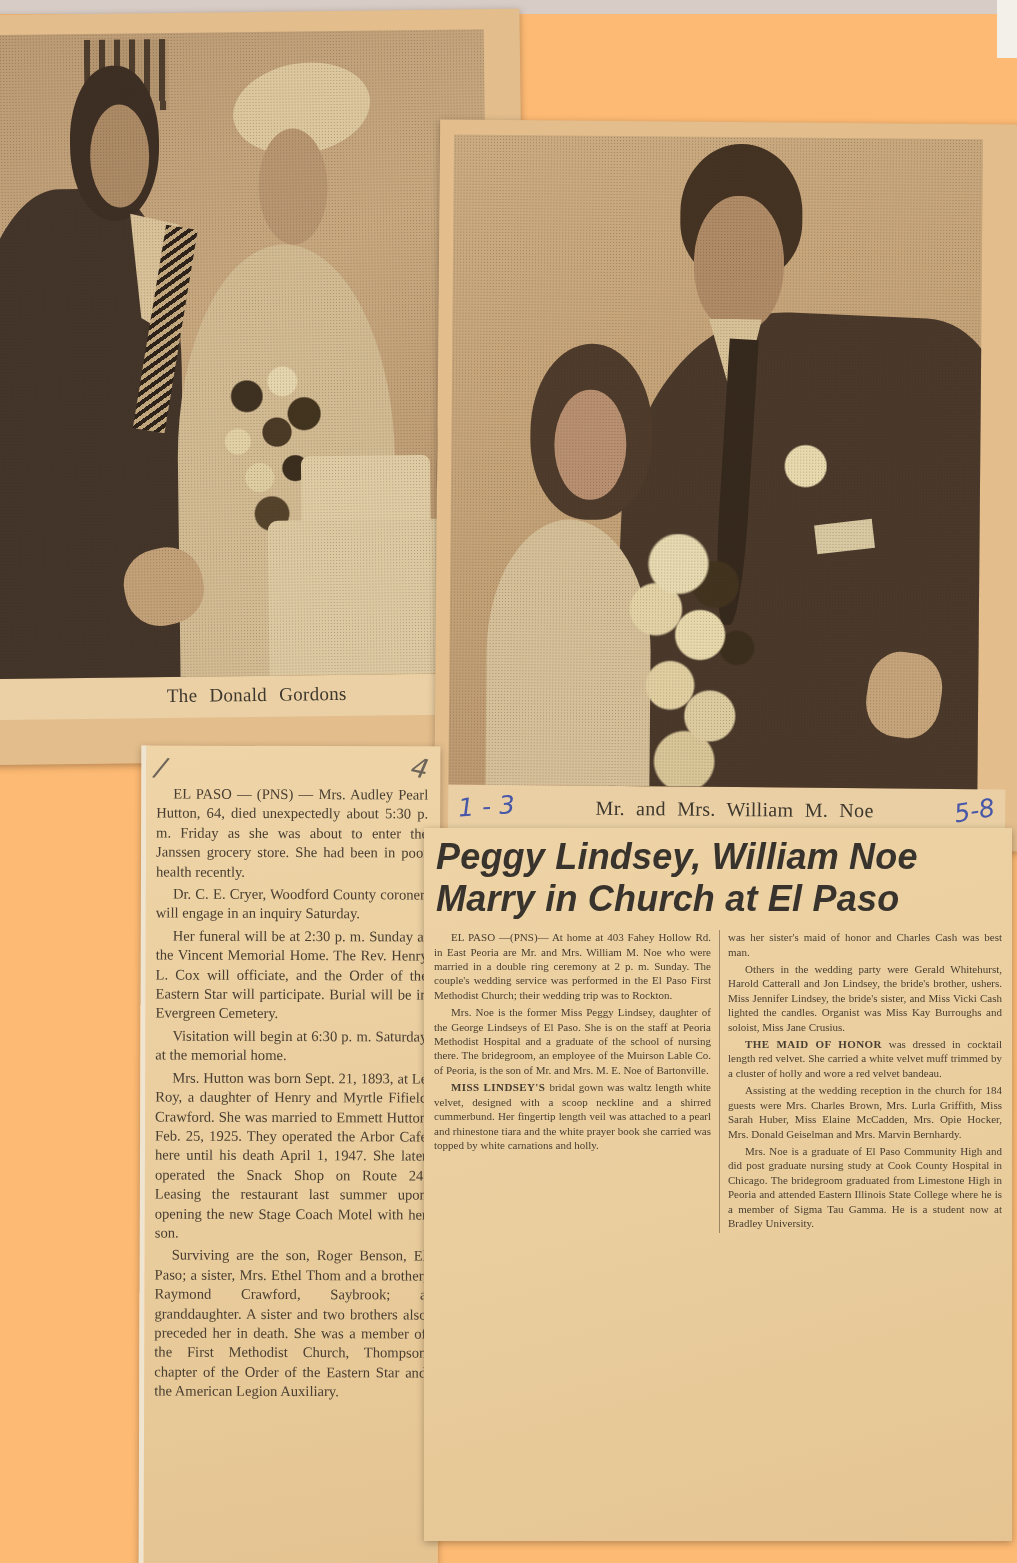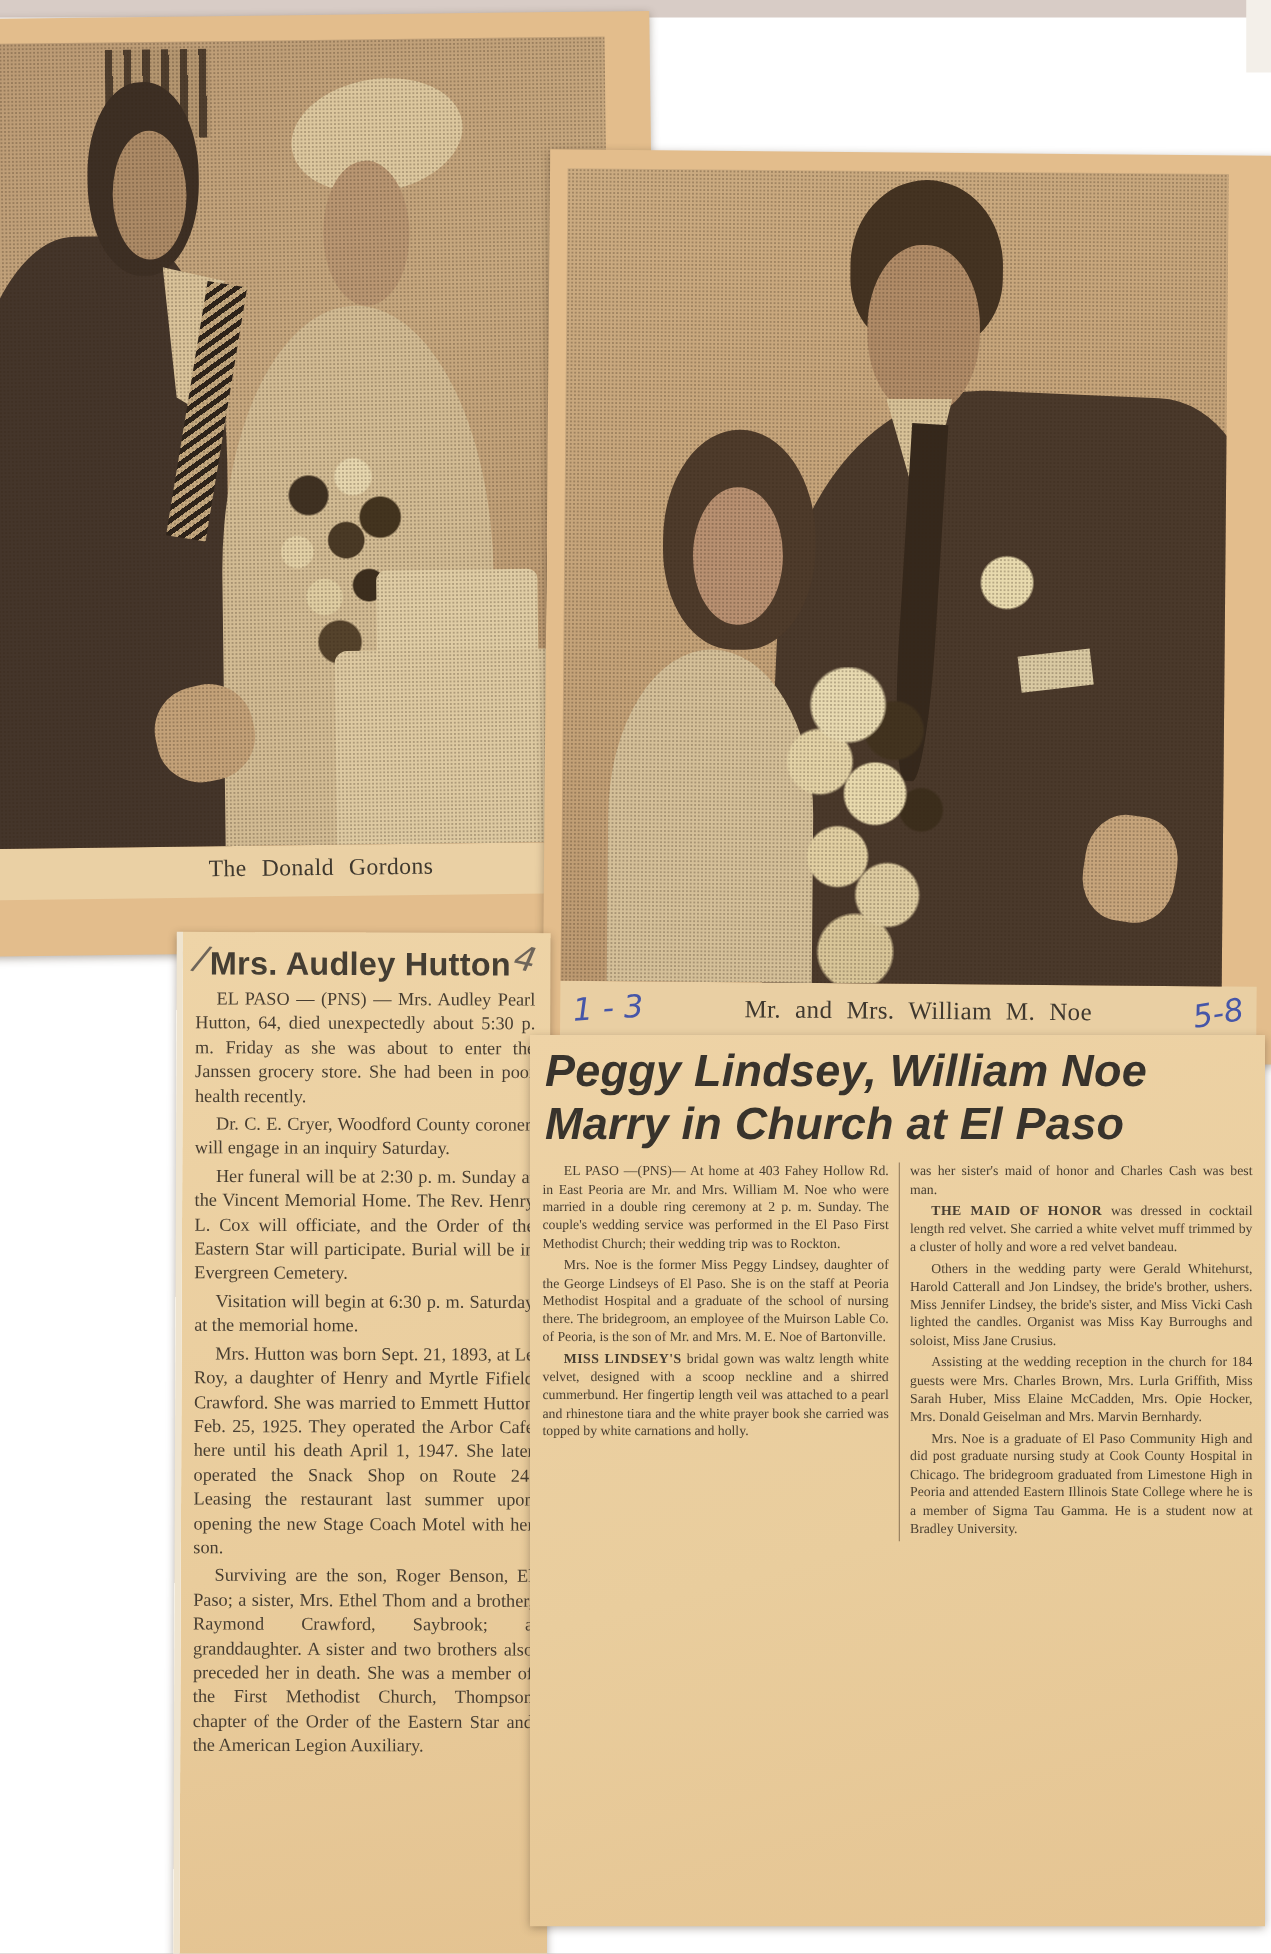--- a/index.html
+++ b/index.html
@@ -1,18 +1,18 @@
 <!DOCTYPE html>
 <html><head>
 <meta charset="utf-8">
 <style>
   html,body{margin:0;padding:0;background:#b8aca6;}
   .page{
     position:relative;width:1017px;height:1563px;overflow:hidden;
-    background:#ffffff;
+    background:#fdba74;
     font-family:"Liberation Serif", serif;
   }
   .page::before{content:"";position:absolute;left:0;top:0;width:100%;height:14px;background:#d8ccc6;}
   .corner-white{position:absolute;right:0;top:0;width:20px;height:58px;background:#f3efe9;}
   .clip{position:absolute;box-shadow:0 2px 7px rgba(60,45,30,.38);}
   
   .photo-frame{background:#e3bd8c;}
   .photo{
     position:relative;overflow:hidden;
     background:linear-gradient(150deg,#bb9a74 0%,#c7a87f 45%,#b8946c 100%);
@@ -171,21 +171,20 @@
     <div class="caption-row">
       <span class="hand blue">1 - 3</span>
       <span class="cap-text">Mr. and Mrs. William M. Noe</span>
       <span class="hand blue r">5-8</span>
     </div>
   </div>
 
   <div class="clip obit">
     <div class="obit-head-row">
       <span class="hand pencil">/</span>
-      <span class="obit-headline">Mrs. Audley Hutton</span>
       <span class="hand pencil">4</span>
     </div>
     <div class="body-text">
         <p>EL PASO — (PNS) — Mrs. Audley Pearl Hutton, 64, died unexpectedly about 5:30 p. m. Friday as she was about to enter the Janssen grocery store. She had been in poor health recently.</p>
         <p>Dr. C. E. Cryer, Woodford County coroner, will engage in an inquiry Saturday.</p>
         <p>Her funeral will be at 2:30 p. m. Sunday at the Vincent Memorial Home. The Rev. Henry L. Cox will officiate, and the Order of the Eastern Star will participate. Burial will be in Evergreen Cemetery.</p>
         <p>Visitation will begin at 6:30 p. m. Saturday at the memorial home.</p>
         <p>Mrs. Hutton was born Sept. 21, 1893, at Le Roy, a daughter of Henry and Myrtle Fifield Crawford. She was married to Emmett Hutton Feb. 25, 1925. They operated the Arbor Cafe here until his death April 1, 1947. She later operated the Snack Shop on Route 24. Leasing the restaurant last summer upon opening the new Stage Coach Motel with her son.</p>
         <p>Surviving are the son, Roger Benson, El Paso; a sister, Mrs. Ethel Thom and a brother, Raymond Crawford, Saybrook; a granddaughter. A sister and two brothers also preceded her in death. She was a member of the First Methodist Church, Thompson chapter of the Order of the Eastern Star and the American Legion Auxiliary.</p>
       </div>
@@ -197,20 +196,20 @@
       <span>Marry in Church at El Paso</span>
     </div>
     <div class="cols">
       <div class="col body-text">
           <p>EL PASO —(PNS)— At home at 403 Fahey Hollow Rd. in East Peoria are Mr. and Mrs. William M. Noe who were married in a double ring ceremony at 2 p. m. Sunday. The couple's wedding service was performed in the El Paso First Methodist Church; their wedding trip was to Rockton.</p>
           <p>Mrs. Noe is the former Miss Peggy Lindsey, daughter of the George Lindseys of El Paso. She is on the staff at Peoria Methodist Hospital and a graduate of the school of nursing there. The bridegroom, an employee of the Muirson Lable Co. of Peoria, is the son of Mr. and Mrs. M. E. Noe of Bartonville.</p>
           <p><strong>MISS LINDSEY'S </strong>bridal gown was waltz length white velvet, designed with a scoop neckline and a shirred cummerbund. Her fingertip length veil was attached to a pearl and rhinestone tiara and the white prayer book she carried was topped by white carnations and holly.</p>
         </div>
       <div class="col body-text">
           <p style="text-indent: 0px;">was her sister's maid of honor and Charles Cash was best man.</p>
+          <p>Others in the wedding party were Gerald Whitehurst, Harold Catterall and Jon Lindsey, the bride's brother, ushers. Miss Jennifer Lindsey, the bride's sister, and Miss Vicki Cash lighted the candles. Organist was Miss Kay Burroughs and soloist, Miss Jane Crusius.</p>
           <p><strong>THE MAID OF HONOR </strong>was dressed in cocktail length red velvet. She carried a white velvet muff trimmed by a cluster of holly and wore a red velvet bandeau.</p>
-          <p>Others in the wedding party were Gerald Whitehurst, Harold Catterall and Jon Lindsey, the bride's brother, ushers. Miss Jennifer Lindsey, the bride's sister, and Miss Vicki Cash lighted the candles. Organist was Miss Kay Burroughs and soloist, Miss Jane Crusius.</p>
           <p>Assisting at the wedding reception in the church for 184 guests were Mrs. Charles Brown, Mrs. Lurla Griffith, Miss Sarah Huber, Miss Elaine McCadden, Mrs. Opie Hocker, Mrs. Donald Geiselman and Mrs. Marvin Bernhardy.</p>
           <p>Mrs. Noe is a graduate of El Paso Community High and did post graduate nursing study at Cook County Hospital in Chicago. The bridegroom graduated from Limestone High in Peoria and attended Eastern Illinois State College where he is a member of Sigma Tau Gamma. He is a student now at Bradley University.</p>
         </div>
     </div>
   </div>
 </div>
 
 </body></html>

